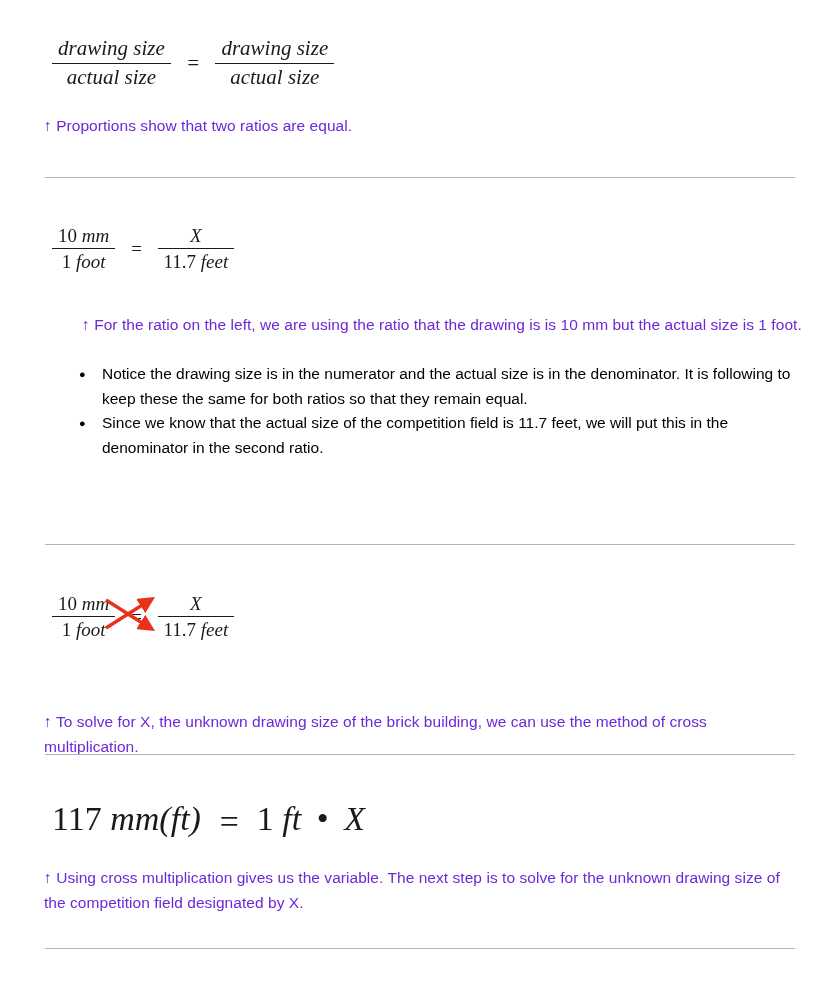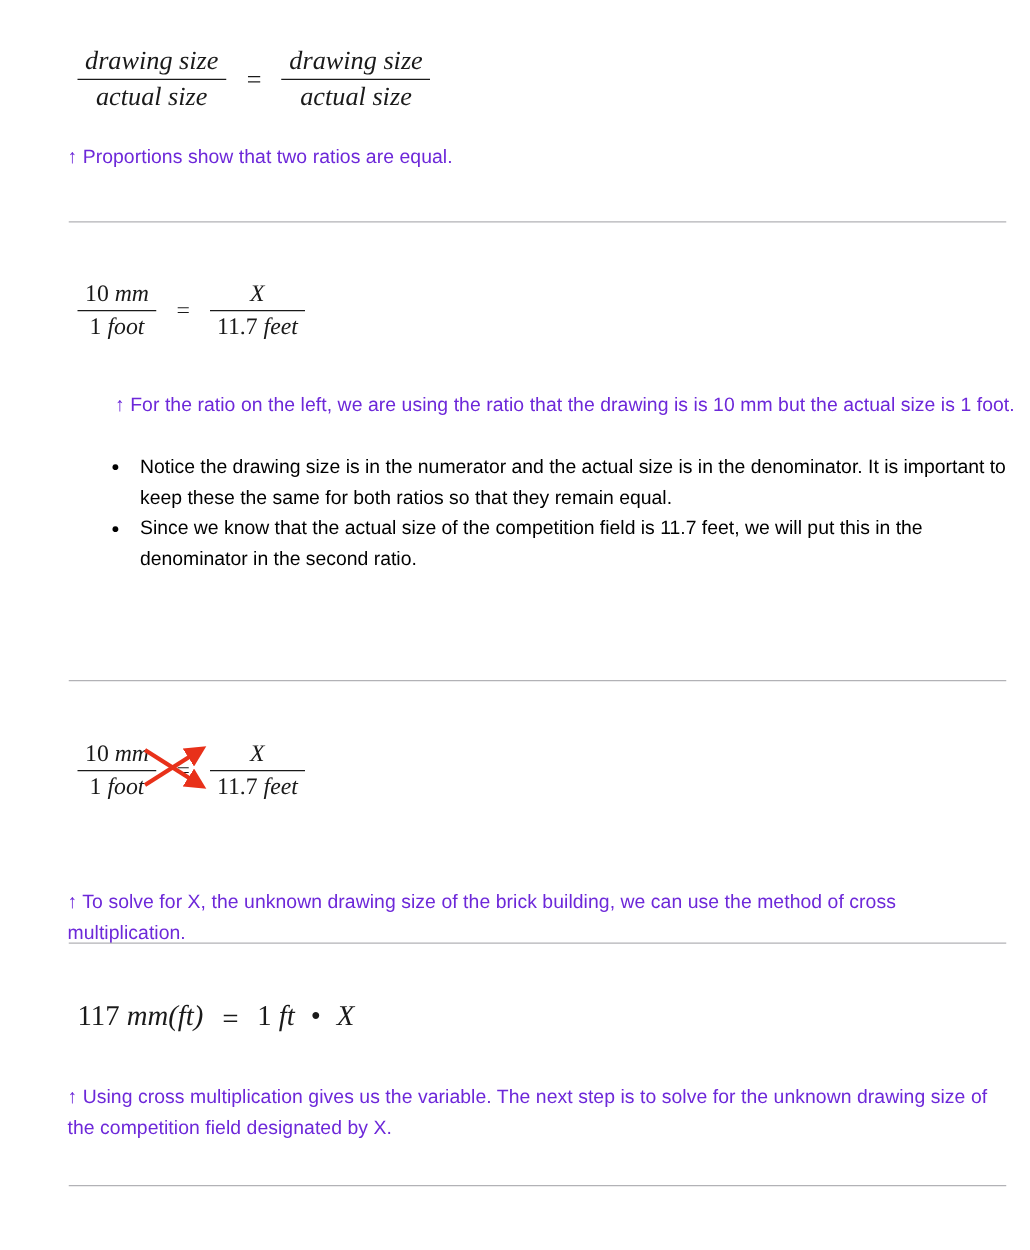--- a/index.html
+++ b/index.html
@@ -11,21 +11,21 @@
     width: 824px;
     height: 1000px;
     position: relative;
     font-family: "Liberation Sans", sans-serif;
     color: #000000;
     overflow: hidden;
   }
 
   .page {
     position: absolute;
-    left: 18px; top: 0;
+    left: 8px; top: 0;
     width: 728px;
     height: 1000px;
   }
 
   
   .math {
     font-family: "Liberation Serif", "DejaVu Serif", serif;
     color: #1a1a1a;
     display: inline-block;
     white-space: nowrap;
@@ -55,21 +55,21 @@
     font-style: italic;
     padding: 0 10px;
   }
 
   
   .eq-block { position: absolute; }
 
   #eq1 { left: 44px; top: 36px; font-size: 21px; }
   #eq2 { left: 44px; top: 224px; font-size: 19px; }
   #eq3 { left: 44px; top: 592px; font-size: 19px; }
-  #eq4 { left: 44px; top: 800px; font-size: 23px; white-space: nowrap; }
+  #eq4 { left: 44px; top: 800px; font-size: 34px; white-space: nowrap; }
   #eq4 .eqsign { padding: 0 8px; }
   #eq4 .dot { padding: 0 7px; font-style: normal; }
 
   
   .cross-arrows {
     position: absolute;
     left: 95px;
     top: 592px;
     width: 70px;
     height: 48px;
@@ -157,21 +157,21 @@
     <span class="eqsign">=</span>
     <span class="frac">
       <span class="num it">X</span>
       <span class="den"><span class="up">11.7</span> <span class="it">feet</span></span>
     </span>
   </div>
 
   <div class="para" id="p2">↑ For the ratio on the left, we are using the ratio that the drawing is is 10 mm but the actual size is 1 foot.</div>
 
   <ul class="bullets">
-    <li>Notice the drawing size is in the numerator and the actual size is in the denominator. It is important to keep these the same for both ratios so that they remain equal.</li>
+    <li>Notice the drawing size is in the numerator and the actual size is in the denominator. It is following to keep these the same for both ratios so that they remain equal.</li>
     <li>Since we know that the actual size of the competition field is 11.7 feet, we will put this in the denominator in the second ratio.</li>
   </ul>
 
   <div class="divider" id="d2"></div>
 
   <div class="eq-block math" id="eq3">
     <span class="frac">
       <span class="num"><span class="up">10</span> <span class="it">mm</span></span>
       <span class="den"><span class="up">1</span> <span class="it">foot</span></span>
     </span>

